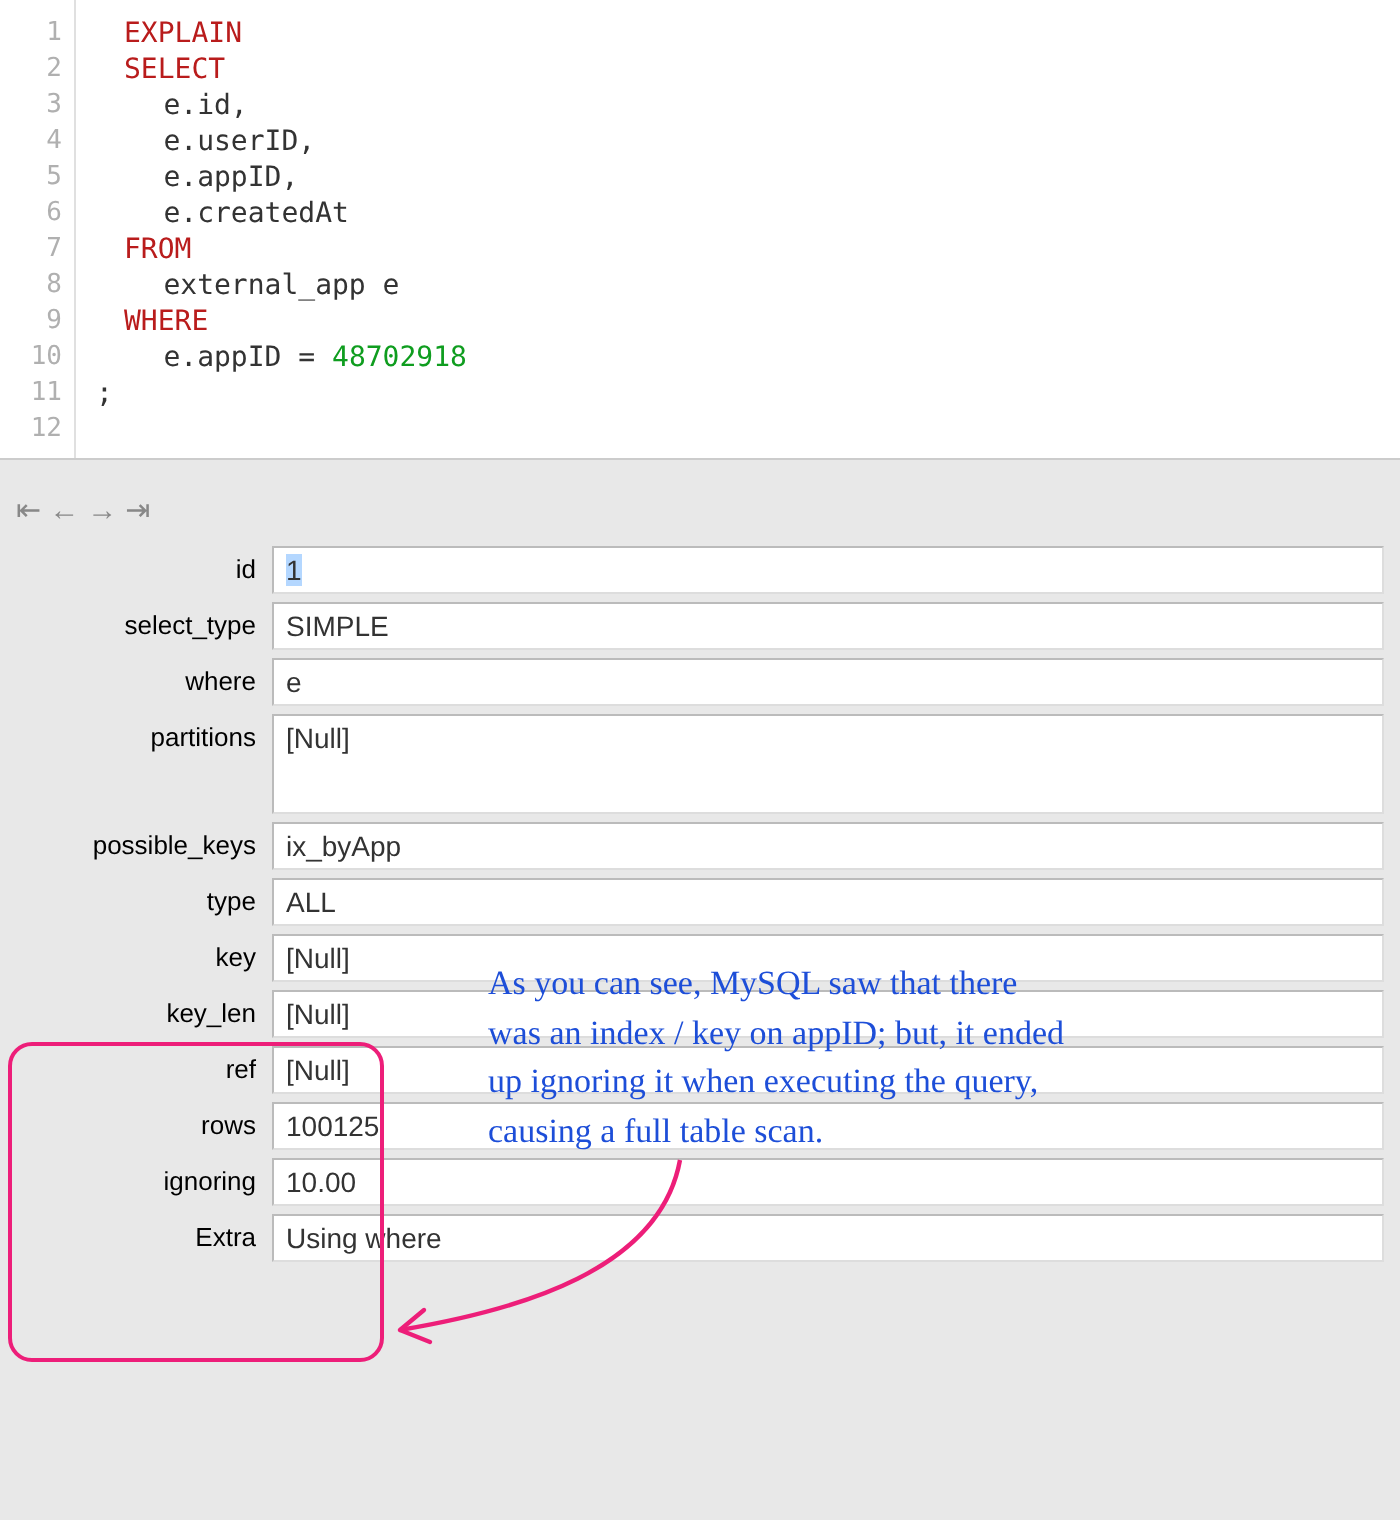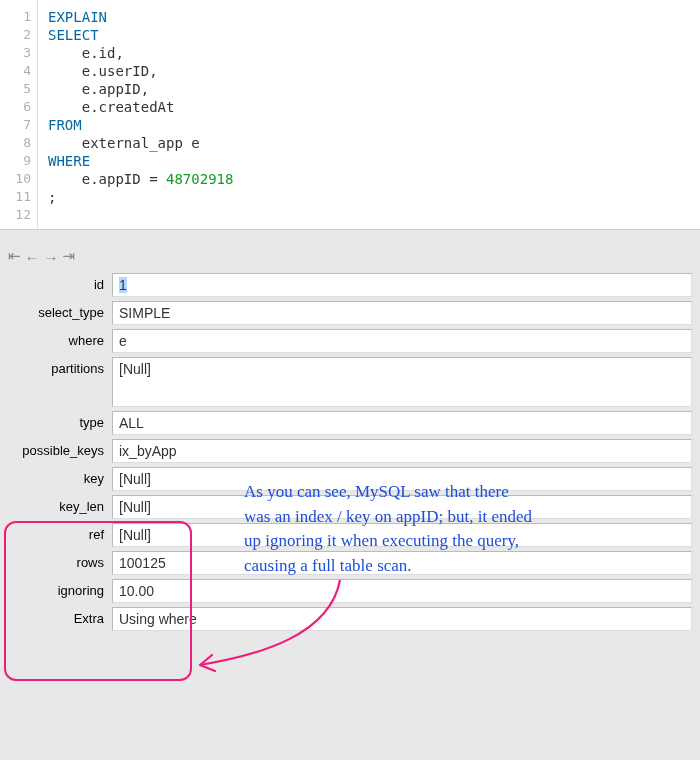--- a/index.html
+++ b/index.html
@@ -35,21 +35,21 @@
   .gutter div { height: 18px; }
   .code {
     flex: 1;
     padding: 8px 10px;
     font-family: "Monaco", "Menlo", "Consolas", monospace;
     font-size: 14px;
     line-height: 18px;
     white-space: pre;
     color: #333;
   }
-  .kw { color: #0369a1; } 
+  .kw { color: #b91c1c; margin-left: 14px; } 
   .num { color: #0f9d1f; } 
 
   
   .nav-toolbar {
     padding: 18px 8px 10px 8px;
     display: flex;
     gap: 4px;
   }
   .nav-toolbar span {
     color: #888;
@@ -61,21 +61,21 @@
 
   
   .form-area {
     padding: 0 8px 0 0;
   }
   .form-row {
     display: flex;
     margin-bottom: 4px;
   }
   .form-row .lbl {
-    width: 112px;
+    width: 136px;
     text-align: right;
     padding-right: 8px;
     padding-top: 4px;
     font-size: 13px;
     color: #000;
   }
   .form-row .val {
     flex: 1;
     border: 1px solid #bbb;
     border-right: 1px solid #ddd;
@@ -174,26 +174,26 @@
       </div>
       <div class="form-row">
         <div class="lbl">where</div>
         <div class="val">e</div>
       </div>
       <div class="form-row">
         <div class="lbl">partitions</div>
         <div class="val tall">[Null]</div>
       </div>
       <div class="form-row">
+        <div class="lbl">possible_keys</div>
+        <div class="val">ix_byApp</div>
+      </div>
+      <div class="form-row">
         <div class="lbl">type</div>
         <div class="val">ALL</div>
-      </div>
-      <div class="form-row">
-        <div class="lbl">possible_keys</div>
-        <div class="val">ix_byApp</div>
       </div>
       <div class="form-row">
         <div class="lbl">key</div>
         <div class="val">[Null]</div>
       </div>
       <div class="form-row">
         <div class="lbl">key_len</div>
         <div class="val">[Null]</div>
       </div>
       <div class="form-row">

